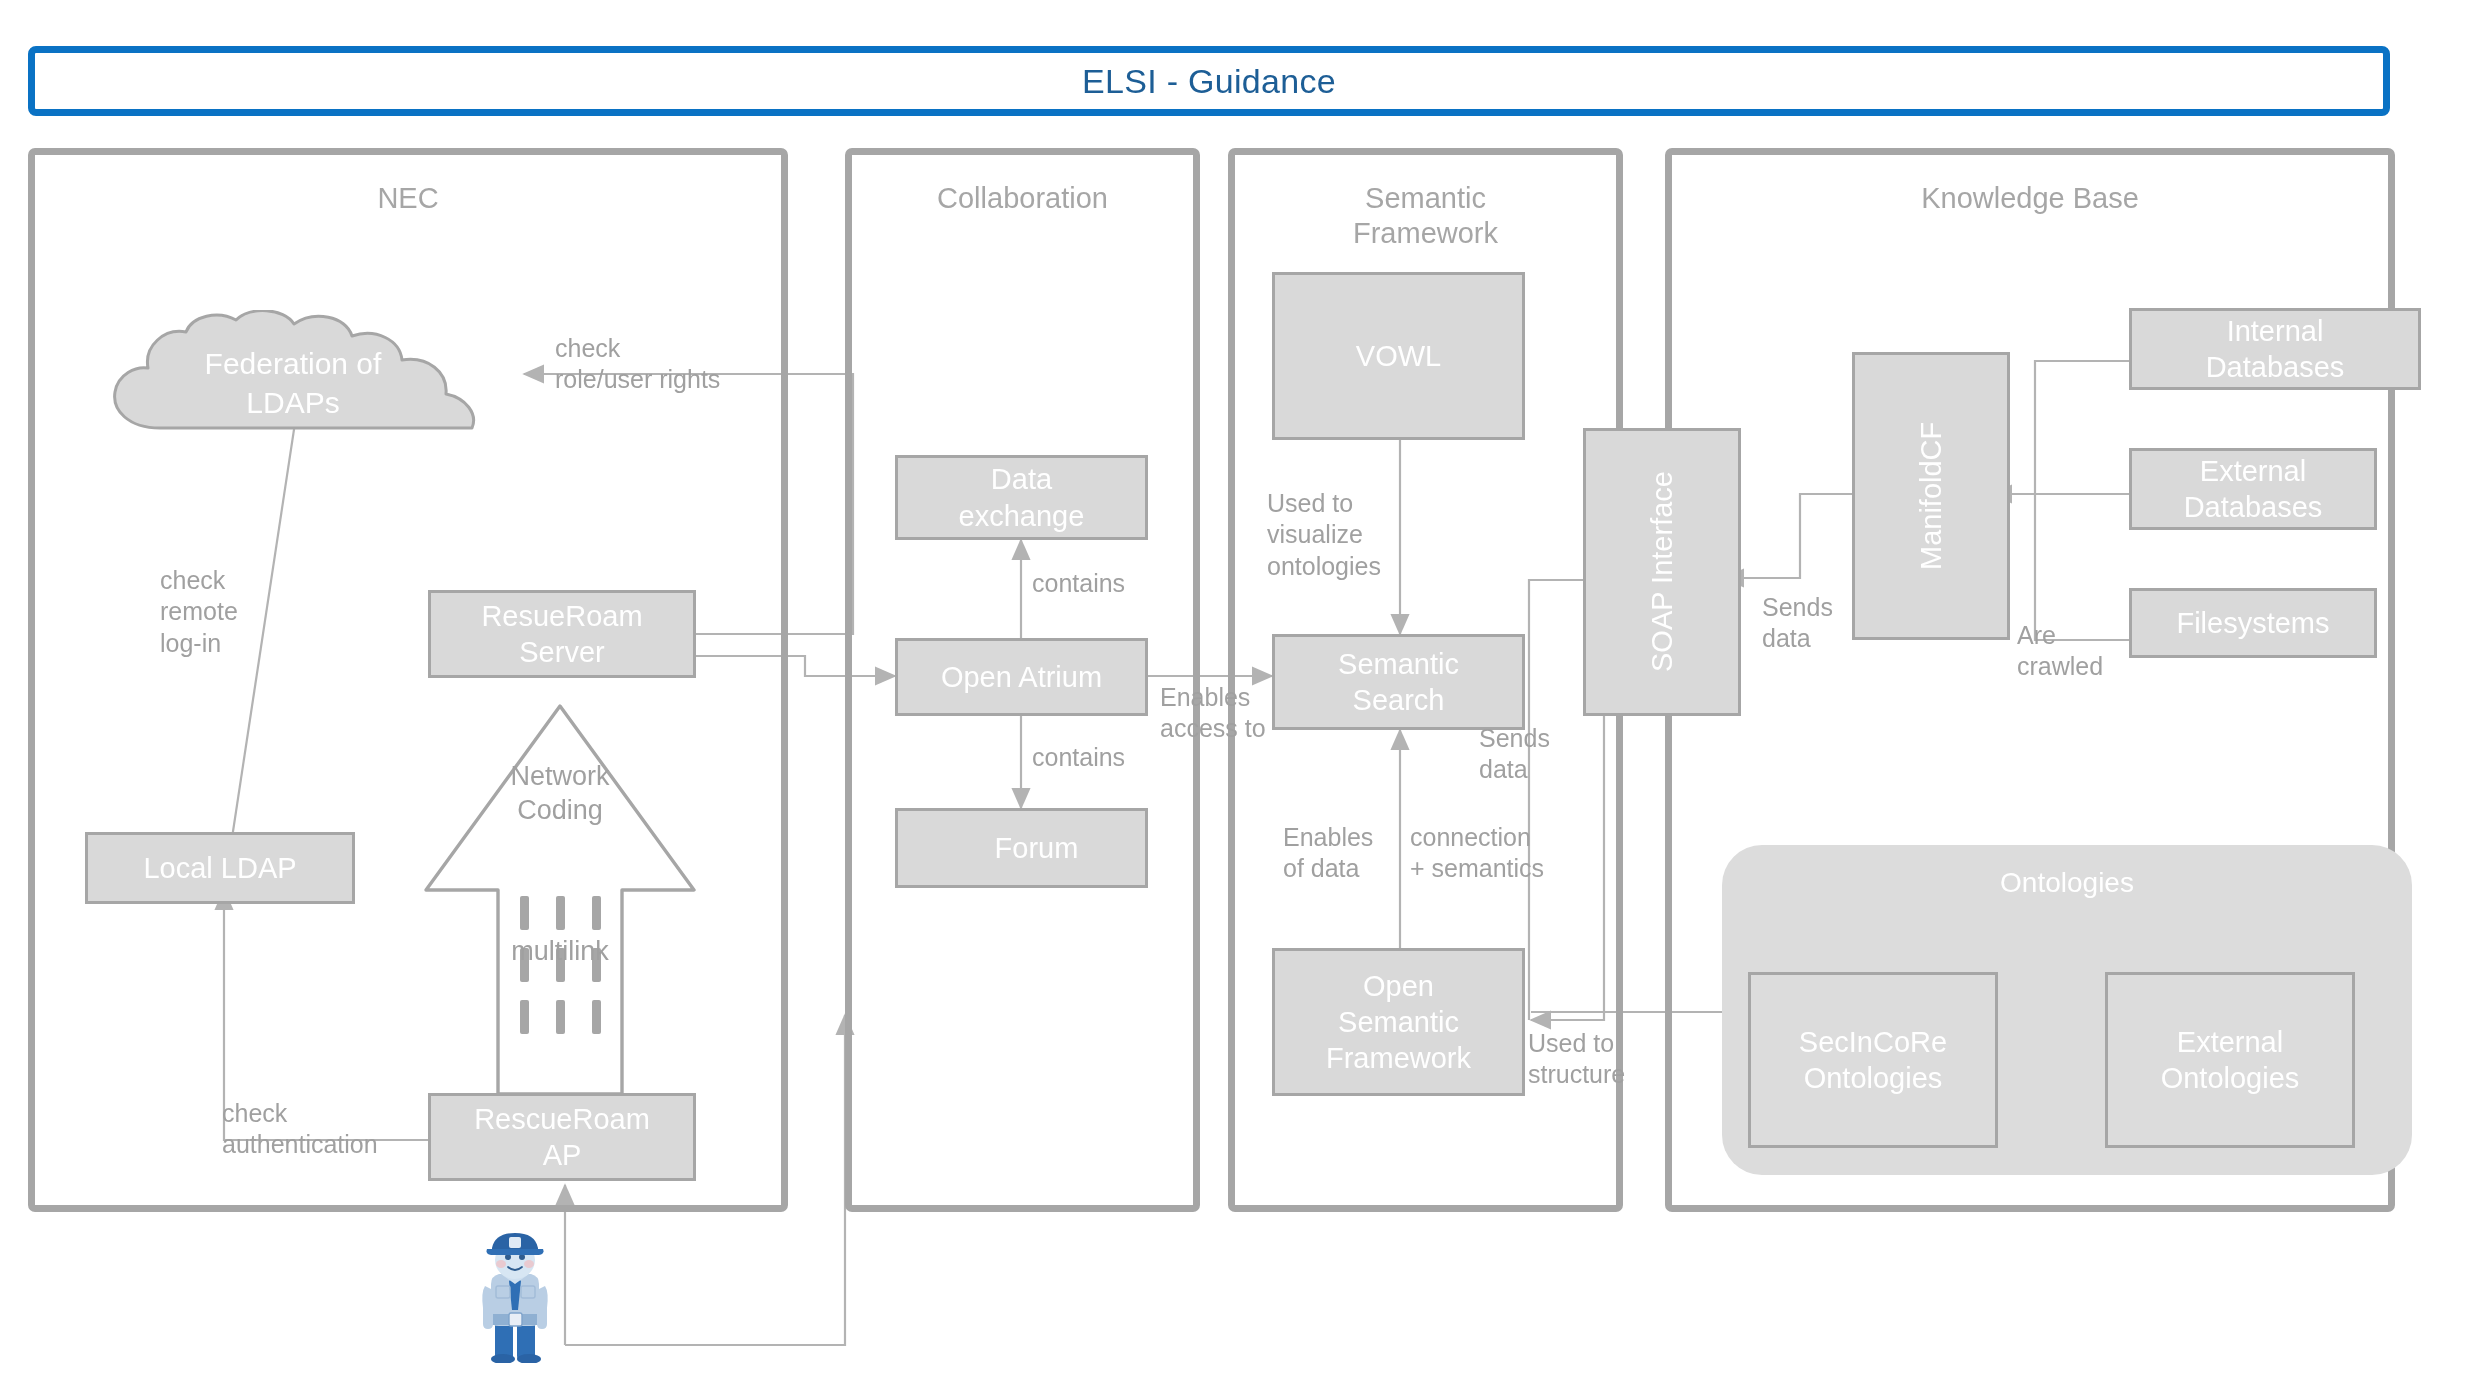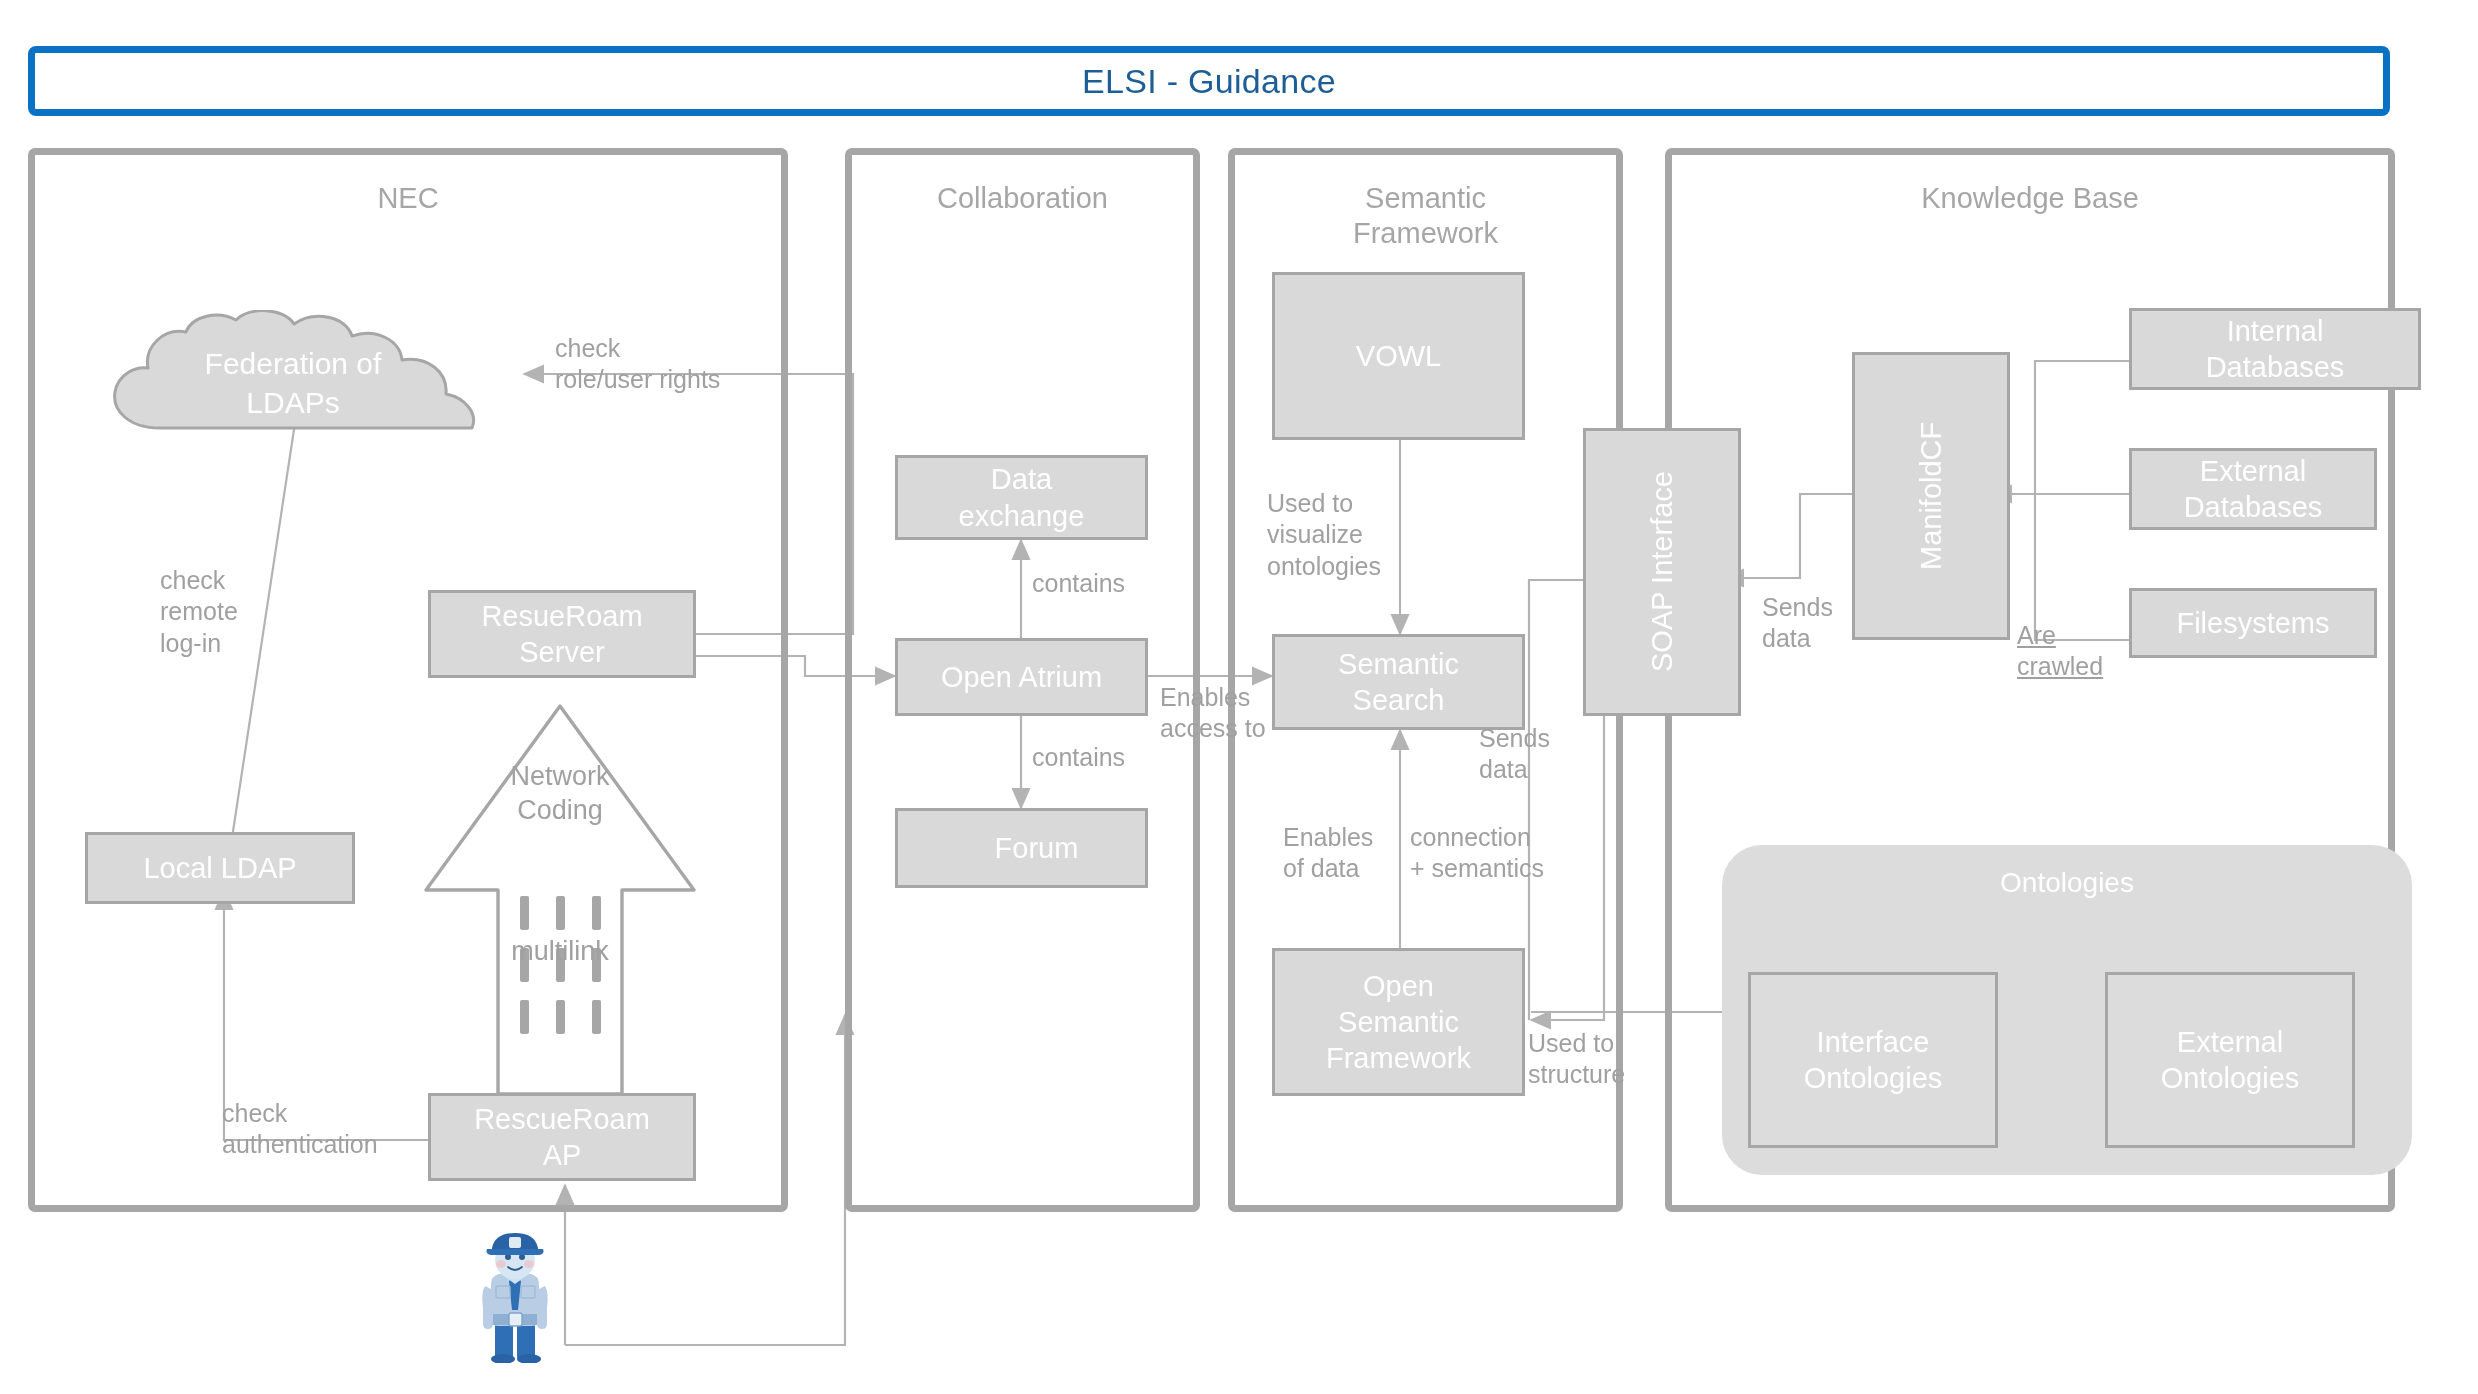--- a/index.html
+++ b/index.html
@@ -285,21 +285,21 @@
   <div class="node" style="left:2129px;top:448px;width:248px;height:82px;">
     <span style="white-space:pre-line;">External
 Databases</span>
   </div>
 
   <div class="node" style="left:2129px;top:588px;width:248px;height:70px;">
     <span>Filesystems</span>
   </div>
 
   <div class="node outline" style="left:1748px;top:972px;width:250px;height:176px;background:#dcdcdc;">
-    <span style="white-space:pre-line;">Interface
+    <span style="white-space:pre-line;">SecInCoRe
 Ontologies</span>
   </div>
 
   <div class="node outline" style="left:2105px;top:972px;width:250px;height:176px;background:#dcdcdc;">
     <span style="white-space:pre-line;">External
 Ontologies</span>
   </div>
 
   <div class="lbl" style="left:555px;top:333px;">check
 role/user rights</div>
@@ -330,16 +330,16 @@
 
   <div class="lbl" style="left:1410px;top:822px;">connection
 + semantics</div>
 
   <div class="lbl" style="left:1528px;top:1028px;">Used to
 structure</div>
 
   <div class="lbl" style="left:1762px;top:592px;">Sends
 data</div>
 
-  <div class="lbl" style="left:2017px;top:620px;text-decoration:underline;">Are
+  <div class="lbl" style="left:2017px;top:620px;">Are
 crawled</div>
 
 </div>
 
 </body></html>

